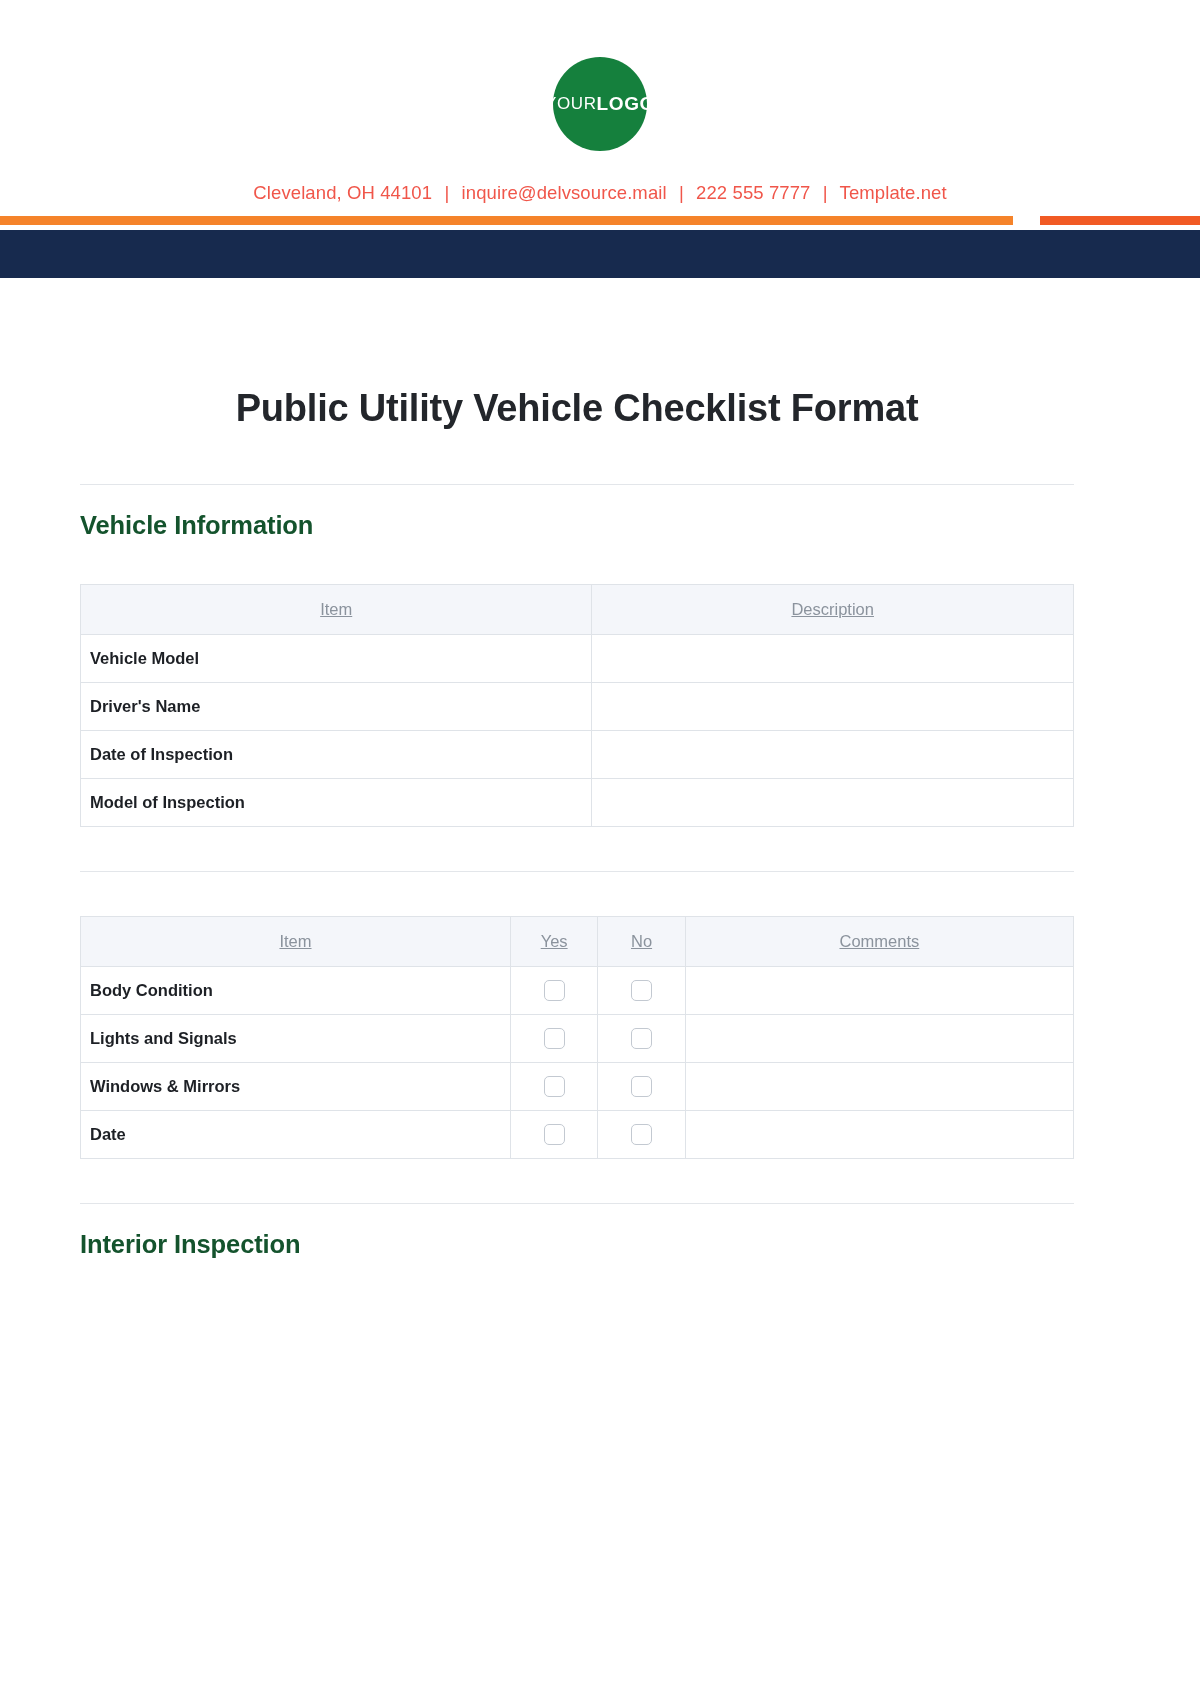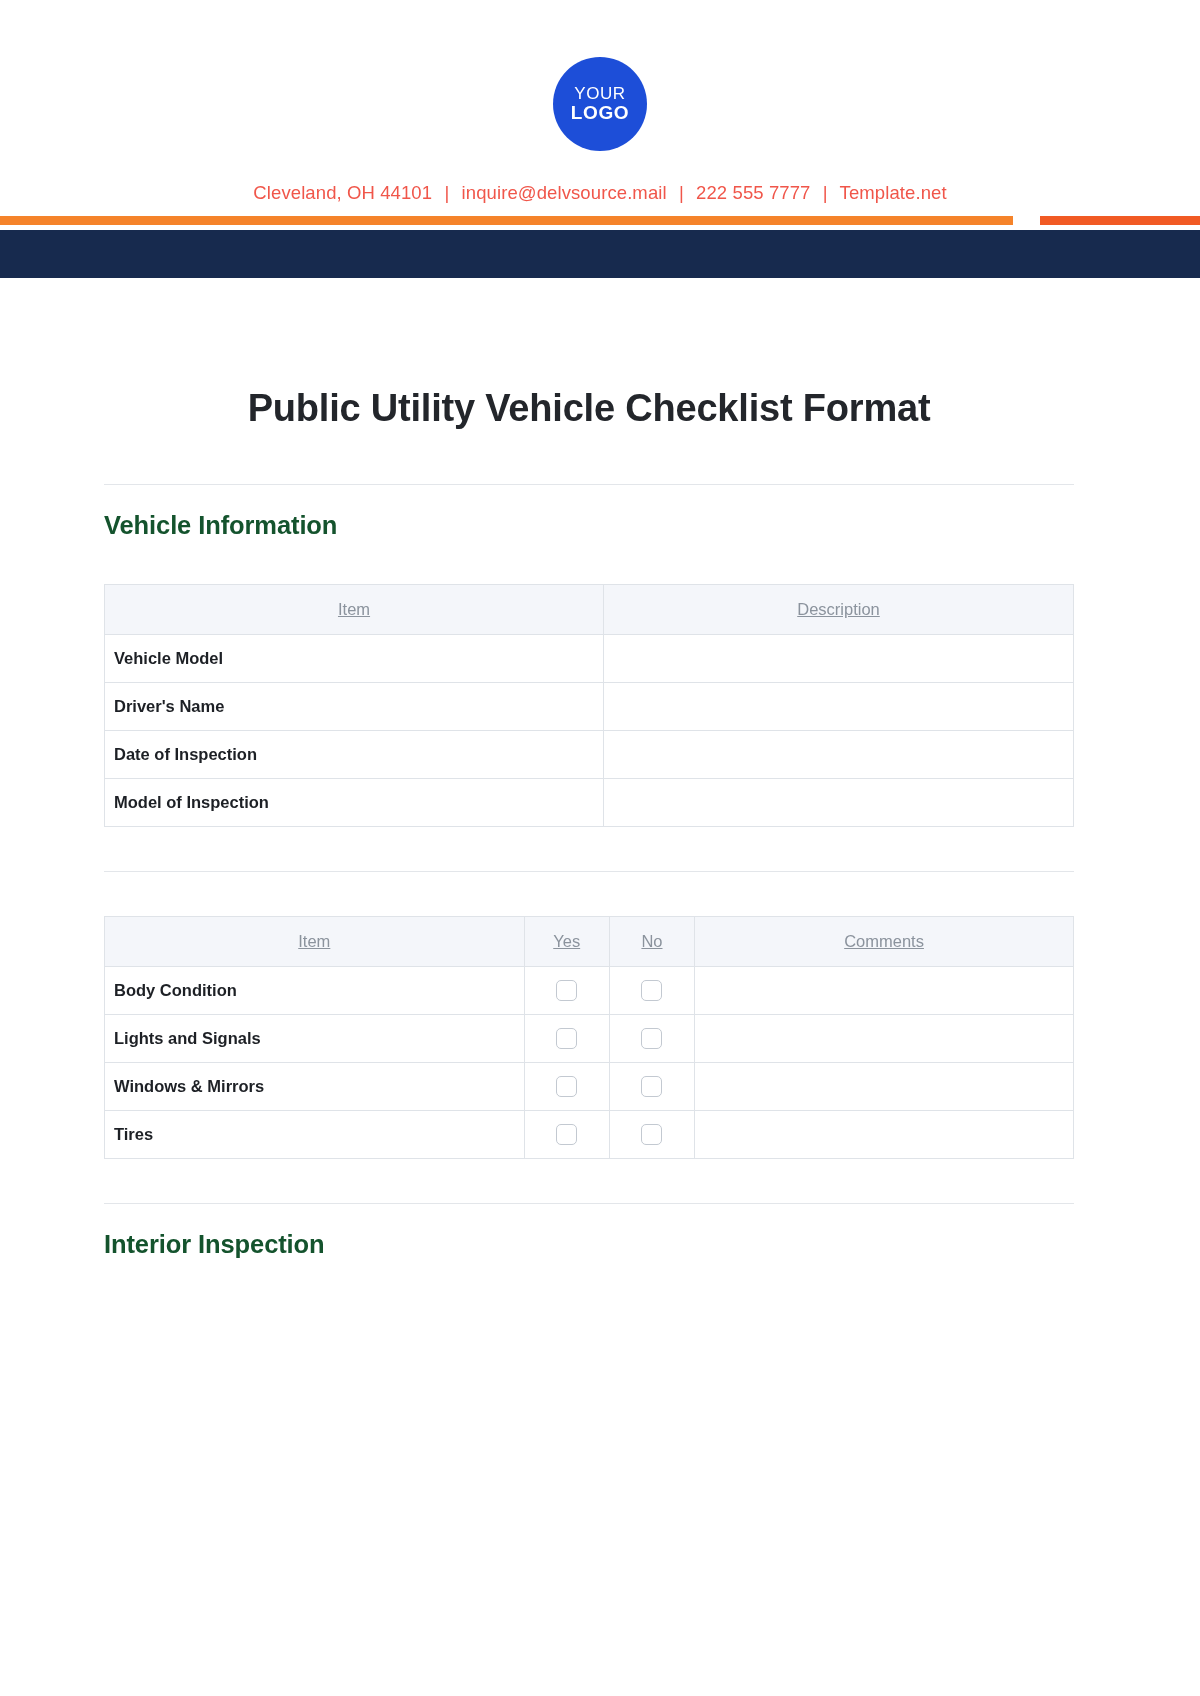--- a/index.html
+++ b/index.html
@@ -28,23 +28,22 @@
     padding-top: 57px;
   }
   .logo-wrap {
     display: flex;
     justify-content: center;
   }
   .logo-circle {
     width: 94px;
     height: 94px;
     border-radius: 50%;
-    background: #1d4ed8;
+    background: #15803d;
     display: flex;
-    flex-direction: column;
     align-items: center;
     justify-content: center;
     line-height: 1.08;
   }
   .logo-line1 {
     color: #ffffff;
     font-size: 17px;
     font-weight: 400;
     letter-spacing: 0.6px;
   }
@@ -93,21 +92,21 @@
   }
   .navy-band {
     margin-top: 5px;
     width: 100%;
     height: 48px;
     background: #172A4E;
   }
 
   
   .doc {
-    padding: 0 126px 0 104px;
+    padding: 0 126px 0 80px;
   }
 
   .doc-title {
     margin-top: 109px;
     text-align: center;
     font-size: 38px;
     font-weight: 700;
     color: #23262b;
     letter-spacing: -0.2px;
   }
@@ -287,21 +286,21 @@
           <td class="check-cell"><span class="checkbox"></span></td>
           <td class="blank-cell"></td>
         </tr>
         <tr>
           <td class="item-cell">Windows &amp; Mirrors</td>
           <td class="check-cell"><span class="checkbox"></span></td>
           <td class="check-cell"><span class="checkbox"></span></td>
           <td class="blank-cell"></td>
         </tr>
         <tr>
-          <td class="item-cell">Tires</td>
+          <td class="item-cell">Date</td>
           <td class="check-cell"><span class="checkbox"></span></td>
           <td class="check-cell"><span class="checkbox"></span></td>
           <td class="blank-cell"></td>
         </tr>
       </tbody>
     </table>
 
     <div class="divider" style="margin-top:44px;"></div>
 
     <h2 class="section-heading">Interior Inspection</h2>

